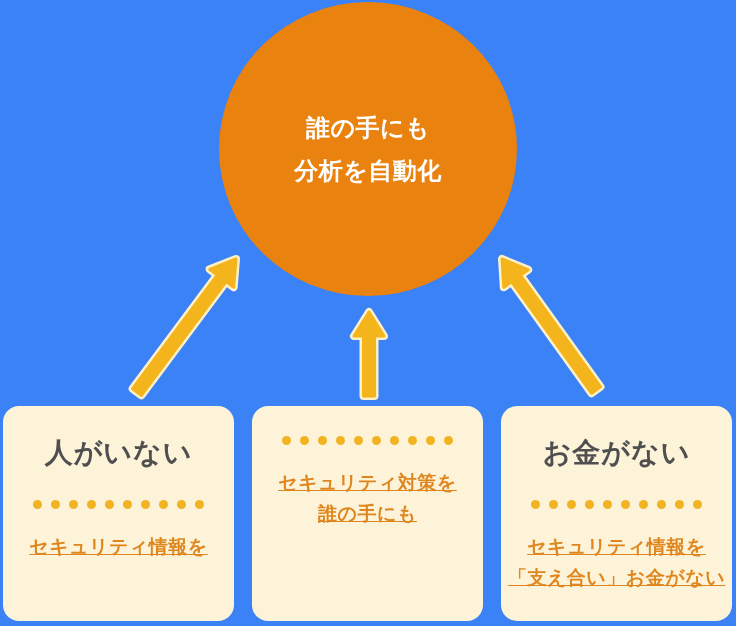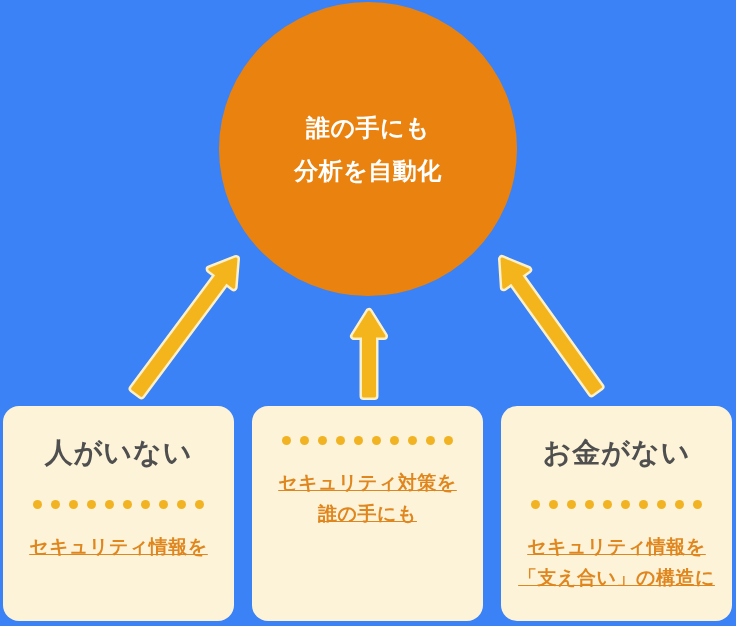--- a/index.html
+++ b/index.html
@@ -182,18 +182,18 @@
           <span class="dot"></span>
           <span class="dot"></span>
           <span class="dot"></span>
           <span class="dot"></span>
           <span class="dot"></span>
           <span class="dot"></span>
           <span class="dot"></span>
         </div>
       <div class="card-body">
         <span>セキュリティ情報を</span>
-        <span>「支え合い」の構造に</span>
+        <span>「支え合い」お金がない</span>
       </div>
     </div>
 
   </div>
 </div>
 
 </body></html>

